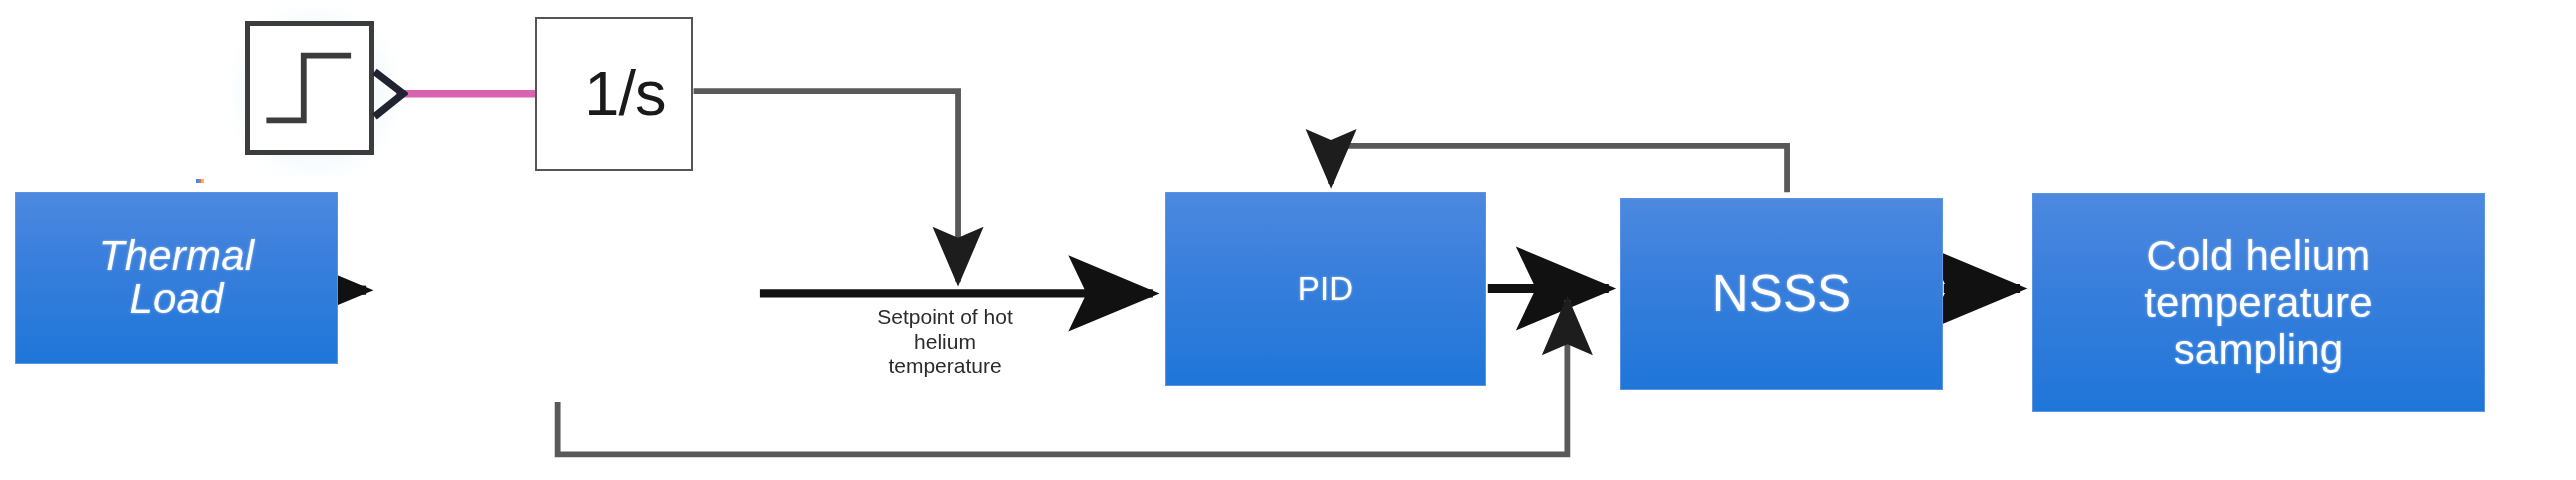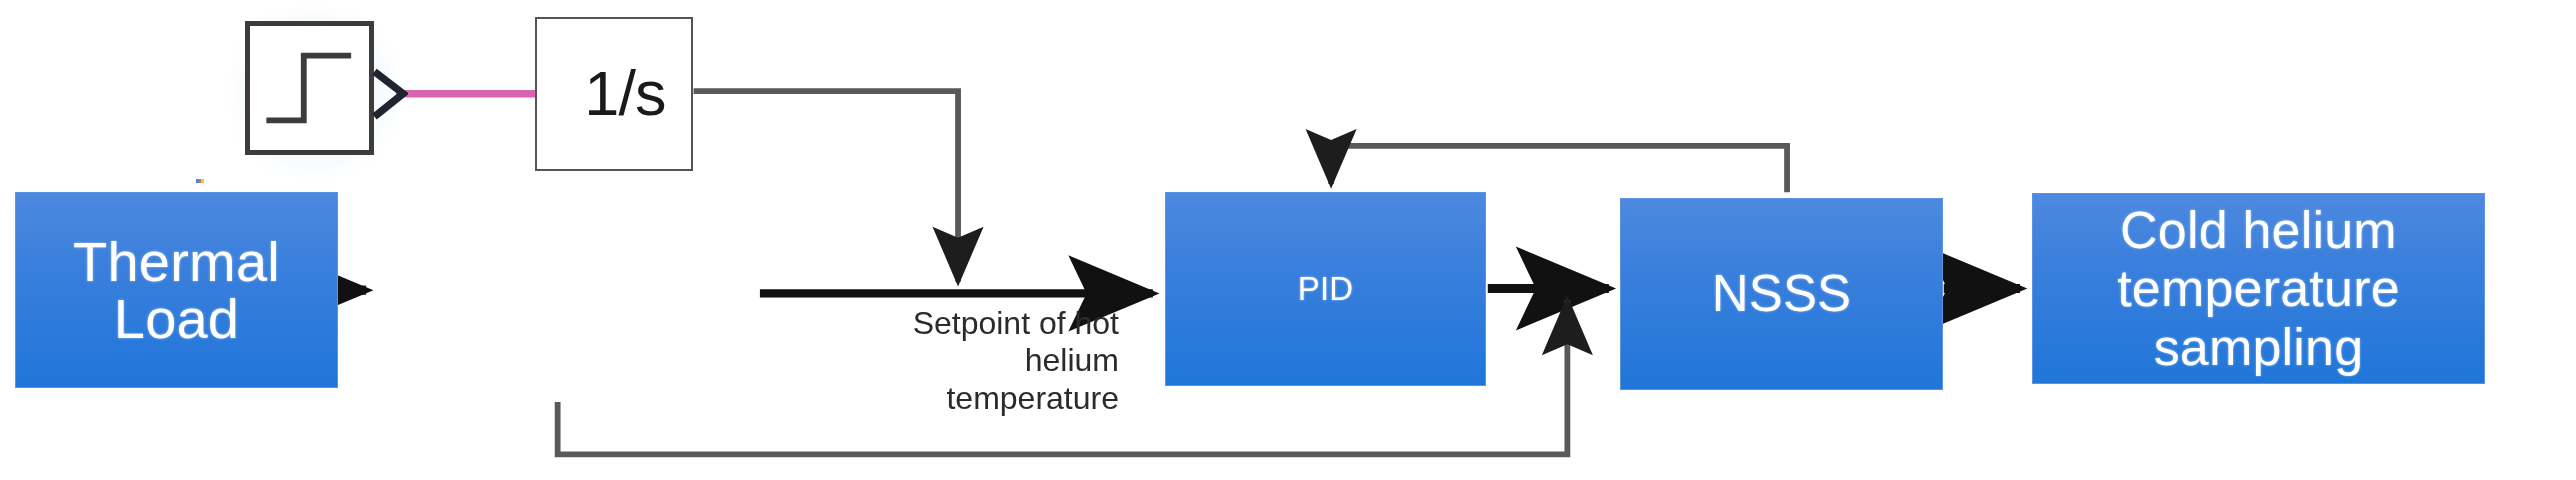--- a/index.html
+++ b/index.html
@@ -69,23 +69,23 @@
     line-height: 1;
     letter-spacing: -0.8px;
   }
 
   
   .step-svg { display:block; }
 
   
   .caption {
     position: absolute;
-    text-align: right;
+    text-align: center;
     color: #2b2b2b;
-    font-size: 32px;
+    font-size: 21px;
     line-height: 1.17;
     white-space: pre-line;
     z-index: 4;
   }
 
   
   .halo {
     position: absolute;
     border-radius: 8.3px;
     background: radial-gradient(ellipse at center, rgba(160,205,235,0.40) 0%, rgba(200,228,244,0.16) 55%, rgba(255,255,255,0) 78%);
@@ -154,29 +154,29 @@
   </div>
 
   <svg style="position:absolute; left:372px; top:68px; z-index:4;" width="36" height="53" viewBox="0 0 44 64" xmlns="http://www.w3.org/2000/svg">
     <polyline points="3,4 38,31 3,59" fill="none" stroke="#1f2430" stroke-width="9" stroke-linejoin="miter" stroke-linecap="butt"></polyline>
   </svg>
 
   <div class="wblock gain" style="left:535px; top:16.6px; width:158px; height:154px;">
     <span class="gain-label">1/s</span>
   </div>
 
-  <div class="pblock" style="left:15px; top:192px; width:323px; height:196px; font-size:56px;">Thermal
+  <div class="pblock" style="left:15px; top:192px; width:323px; height:172px; font-size:42px;font-style:italic;">Thermal
 Load</div>
 
 
   <div class="pblock" style="left:1165px; top:192px; width:321px; height:194px; font-size:33px;">PID</div>
 
   <div class="pblock" style="left:1620px; top:198px; width:323px; height:192px; font-size:51px;">NSSS</div>
 
-  <div class="pblock" style="left:2032px; top:193px; width:453px; height:191px; font-size:52px; line-height:1.12;">Cold helium
+  <div class="pblock" style="left:2032px; top:193px; width:453px; height:219px; font-size:42px; line-height:1.12;">Cold helium
 temperature
 sampling</div>
 
   <div class="caption" style="left:771px; top:305px; width:348px;">Setpoint of hot
 helium
 temperature</div>
 
 </div>
 
 

